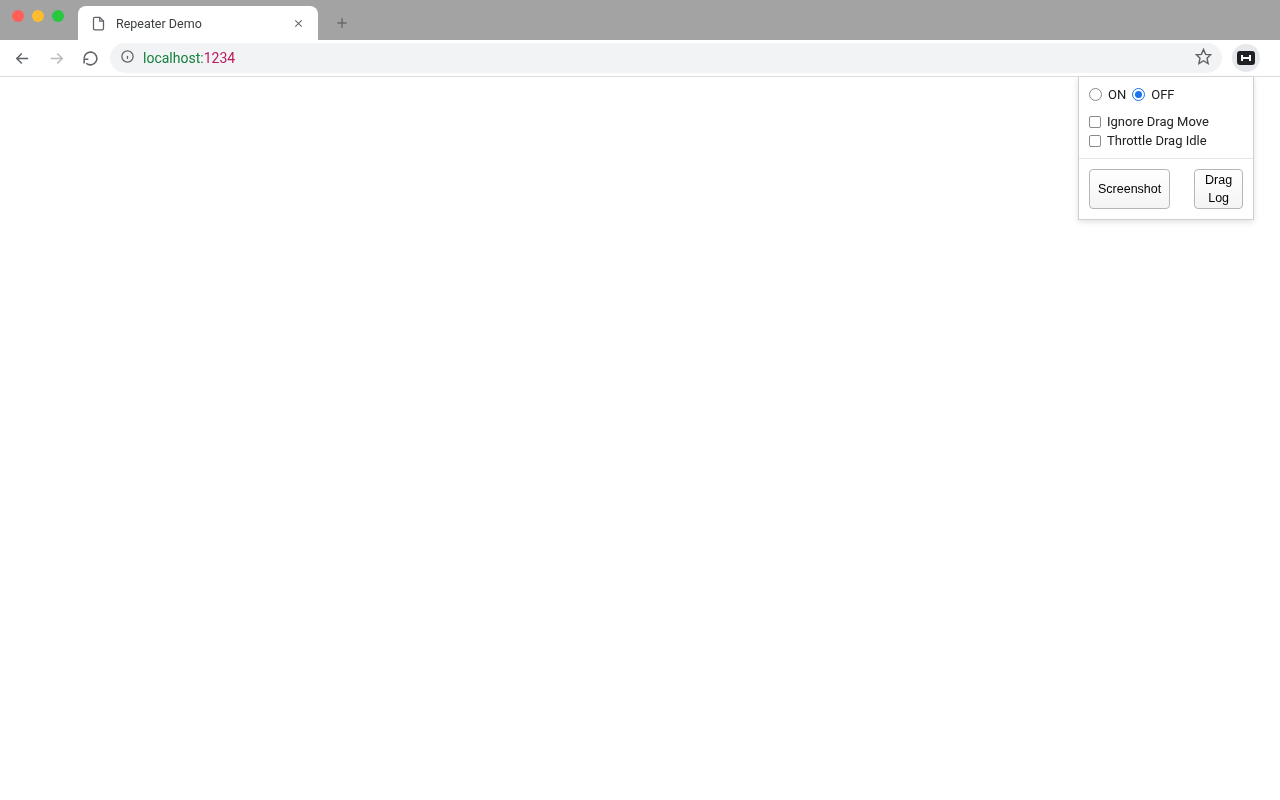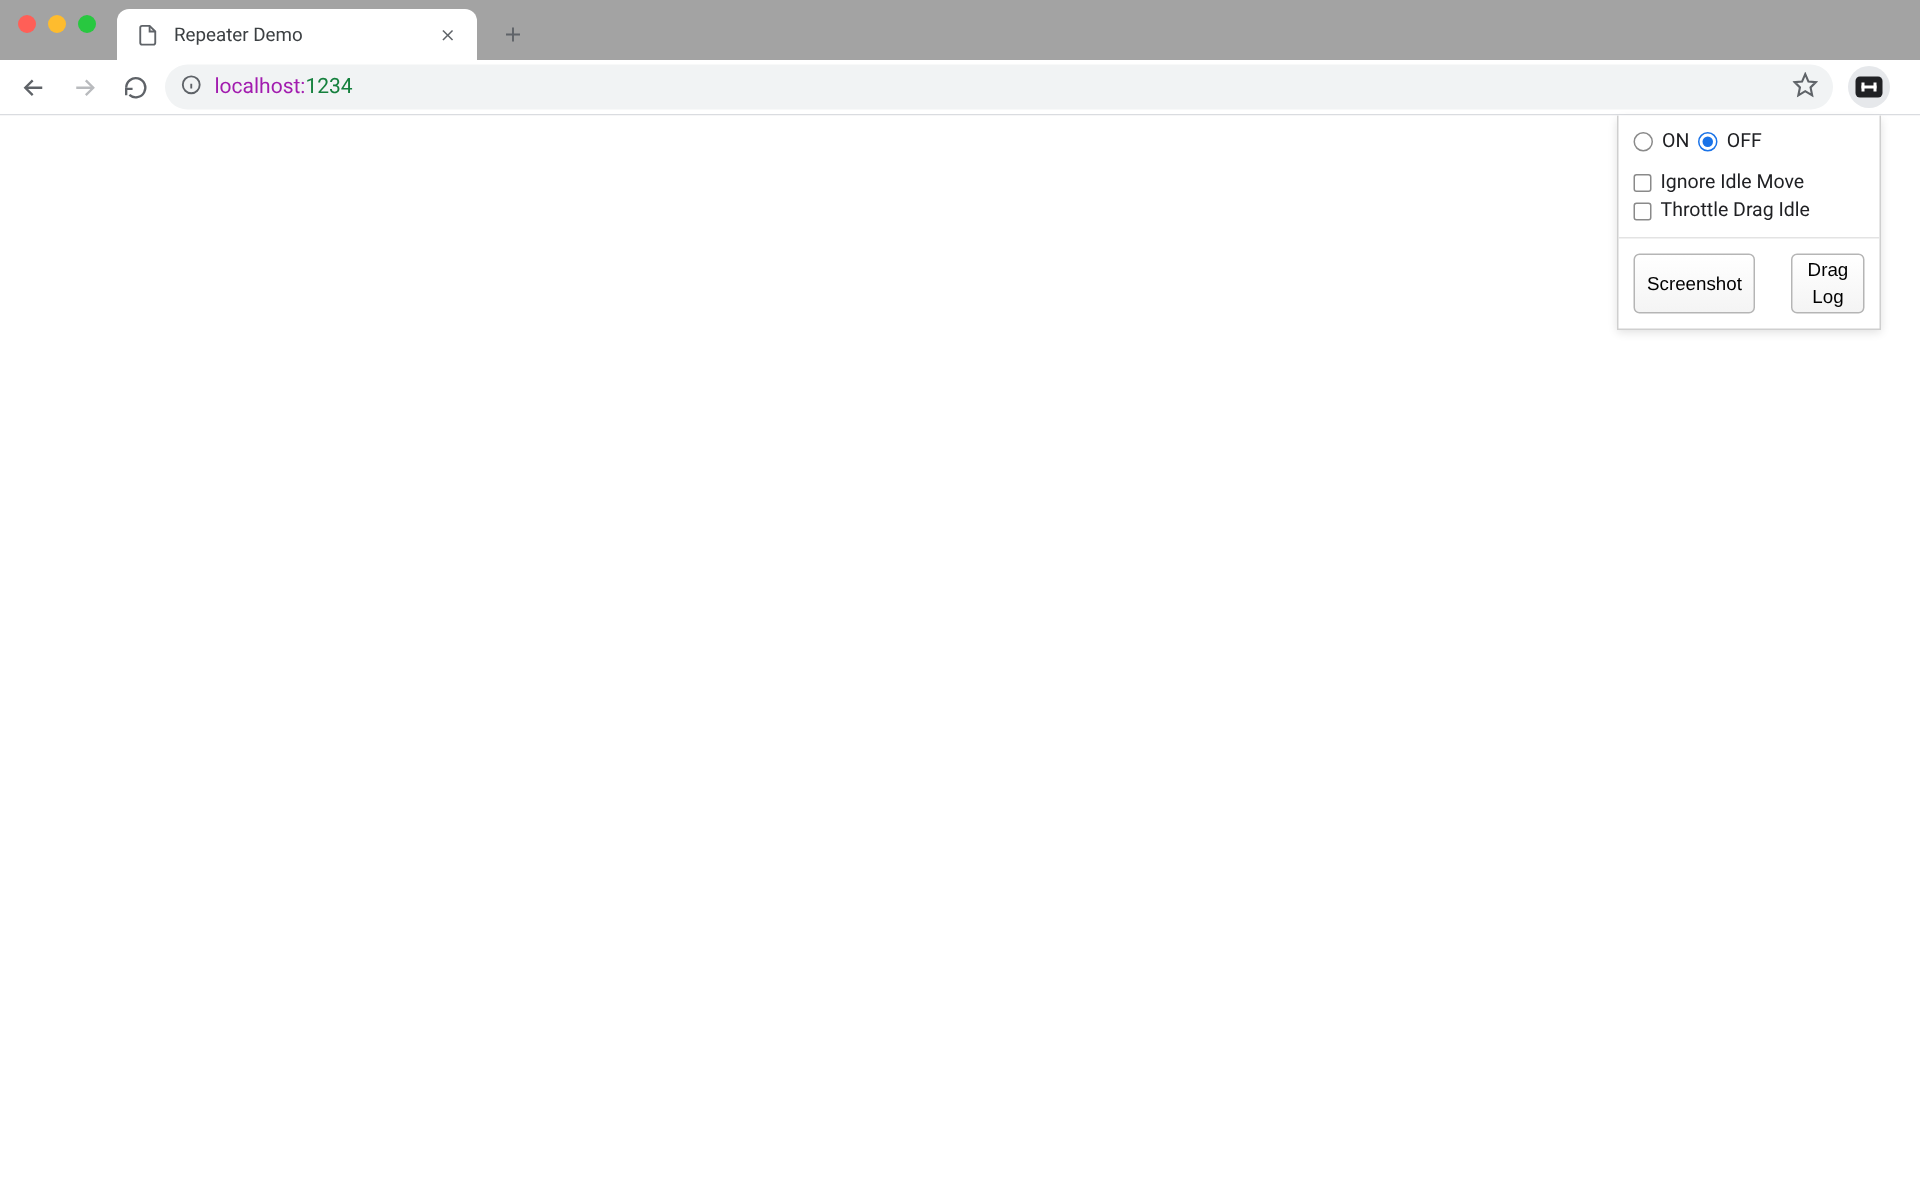--- a/index.html
+++ b/index.html
@@ -92,22 +92,22 @@
     height: 30px;
     background: #f1f3f4;
     border-radius: 15px;
     display:flex;
     align-items:center;
     padding: 0 10px;
     gap: 8px;
     color:#5f6368;
     font-size: 14px;
   }
-  .url-text { color:#a21caf; }
-  .url-port { color:#15803d; }
+  .url-text { color:#15803d; }
+  .url-port { color:#be185d; }
   .addr-spacer { flex:1; }
   .ext-btn {
     width: 28px; height:28px;
     border-radius: 50%;
     background:#e6e8eb;
     display:flex;align-items:center;justify-content:center;
     margin-left:4px;
   }
   .ext-inner {
     width:18px;height:14px;border-radius:3px;background:#202124;
@@ -266,21 +266,21 @@
   <div class="popup">
     <div class="popup-row toggle-row">
       <span class="radio"></span>
       <span>ON</span>
       <span class="radio checked"></span>
       <span>OFF</span>
     </div>
 
     <div class="popup-row">
       <span class="checkbox"></span>
-      <span>Ignore Idle Move</span>
+      <span>Ignore Drag Move</span>
     </div>
     <div class="popup-row">
       <span class="checkbox"></span>
       <span>Throttle Drag Idle</span>
     </div>
 
     <hr>
 
     <div class="btn-row">
       <button class="btn">Screenshot</button>

